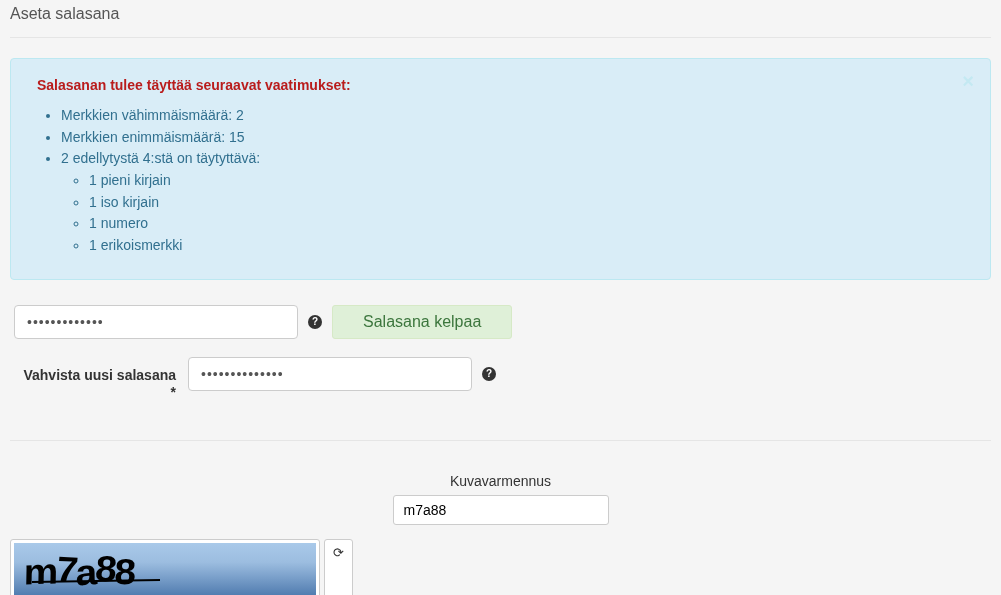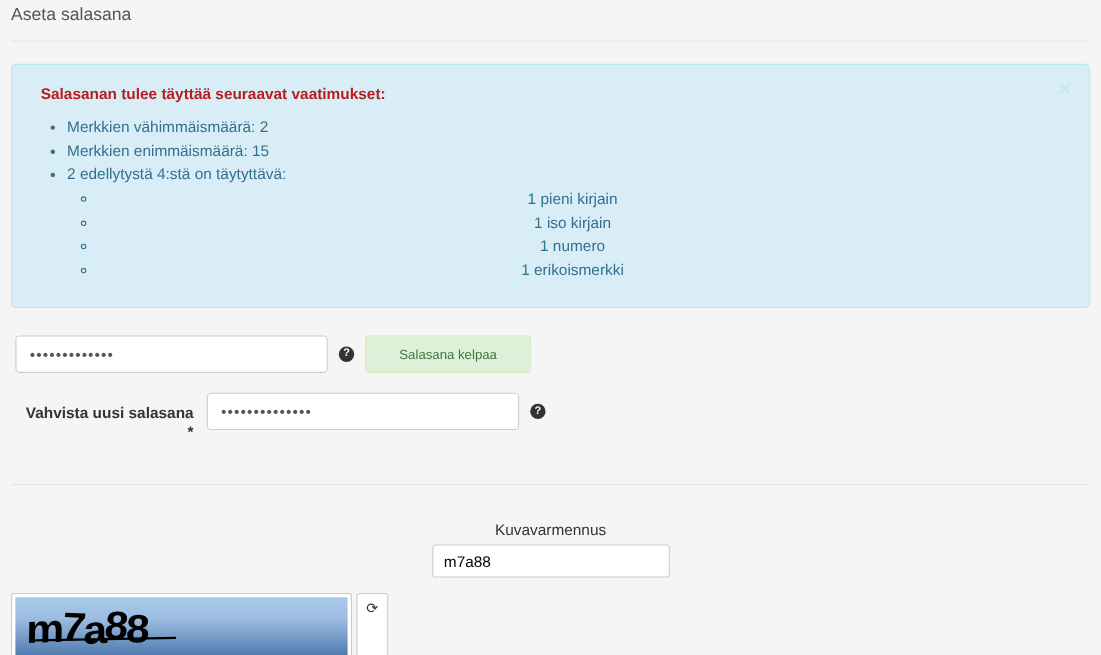--- a/index.html
+++ b/index.html
@@ -50,21 +50,20 @@
     }
     .req-list {
       list-style: disc;
       padding-left: 24px;
       font-size: 14px;
       line-height: 1.55;
     }
     .req-sub {
       list-style: circle;
       padding-left: 28px;
-      text-align: center;
     }
     .form-section {
       padding: 0 4px 22px 4px;
       border-bottom: 1px solid #e5e5e5;
       margin-bottom: 32px;
     }
     .form-row {
       display: flex;
       align-items: flex-start;
       margin-bottom: 18px;
@@ -112,21 +111,21 @@
     .status-ok {
       display: inline-flex;
       align-items: center;
       justify-content: center;
       height: 34px;
       padding: 0 30px;
       background: #dff0d8;
       border: 1px solid #d6e9c6;
       border-radius: 3px;
       color: #3c763d;
-      font-size: 12px;
+      font-size: 16px;
     }
     .captcha-section {
       padding: 0 0 10px 0;
     }
     .captcha-top {
       display: flex;
       align-items: center;
       gap: 6px;
       margin-bottom: 14px;
       flex-direction: column;

